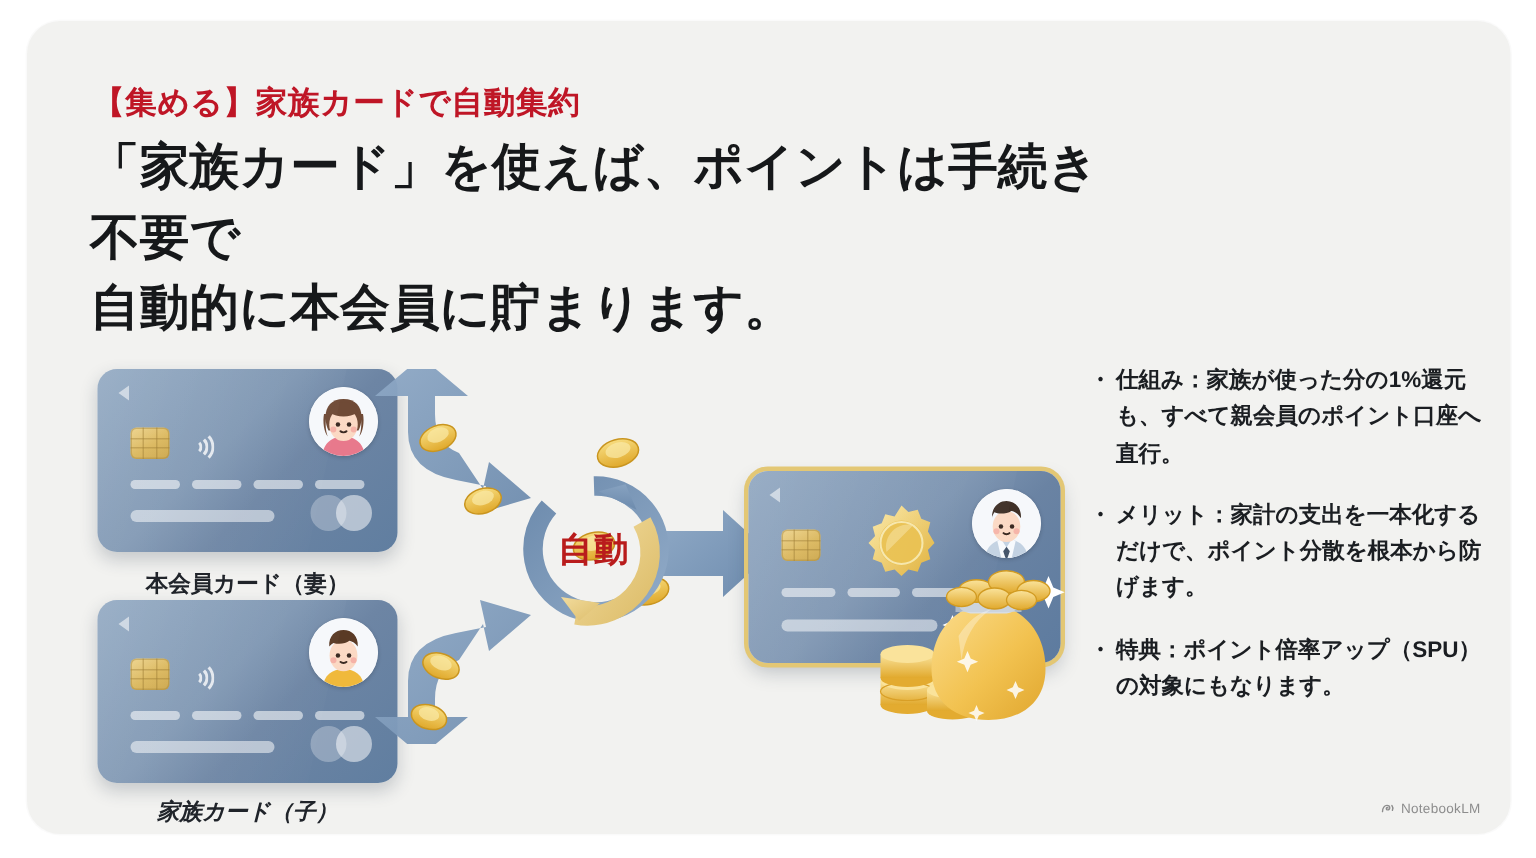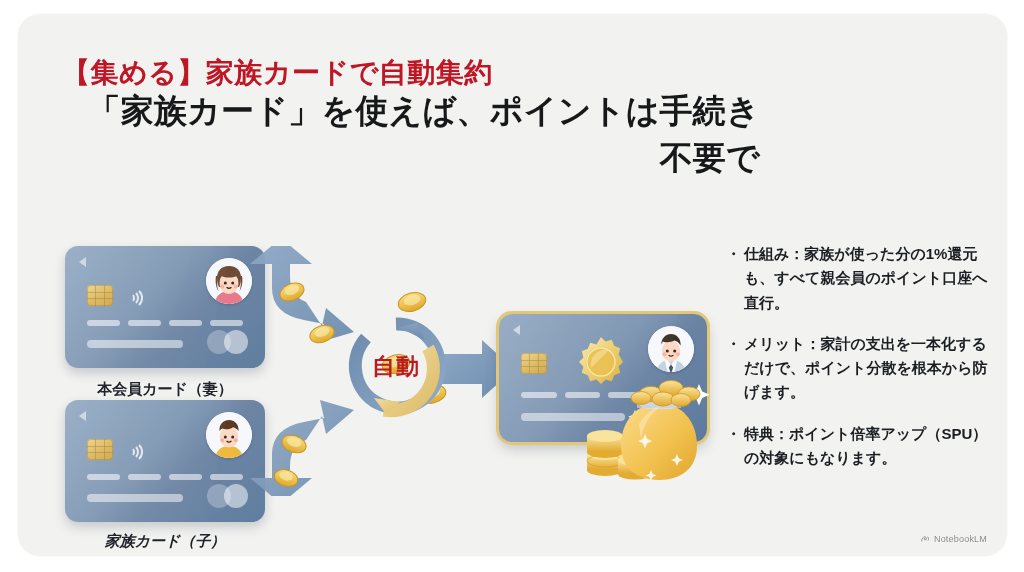--- a/index.html
+++ b/index.html
@@ -12,27 +12,27 @@
   .slide-frame{
     position:absolute;left:18px;top:14px;width:989px;height:542px;
     background:#f2f2f0;border-radius:22px;
     box-shadow:0 0 0 1px rgba(0,0,0,0.02);
     overflow:hidden;
   }
 
   
   .eyebrow{
     position:absolute;left:44px;top:40px;
-    font-size:28px;font-weight:bold;color:#bf1626;
+    font-size:21px;font-weight:bold;color:#bf1626;
     letter-spacing:0.5px;white-space:nowrap;
   }
   .headline{
     position:absolute;left:42px;top:74px;width:700px;
     font-size:33px;font-weight:bold;color:#16181a;
-    line-height:1.42;letter-spacing:0.2px;text-align:right;
+    line-height:1.42;letter-spacing:0.2px;
   }
   .headline .l2{display:block;}
 
   
   .card{
     position:absolute;width:200px;height:122px;border-radius:13px;
     background:linear-gradient(135deg,#8ea6c0 0%,#7e96b2 42%,#6d85a4 60%,#607ea0 100%);
     box-shadow:0 5px 11px rgba(40,55,75,0.22);
     overflow:hidden;
   }
@@ -144,20 +144,21 @@
 </style>
 </head>
 <body>
 
 <div class="slide-frame">
 
   <div class="eyebrow">【集める】家族カードで自動集約</div>
 
   <div class="headline">
     <span class="l1">「家族カード」を使えば、ポイントは手続き不要で</span>
+    <span class="l2">自動的に本会員に貯まります。</span>
   </div>
 
   <div class="card card-wife">
     <div class="card-corner"></div>
     <div class="chip">
         <i></i>
         <i></i>
         <i></i>
         <i></i>
       </div>

